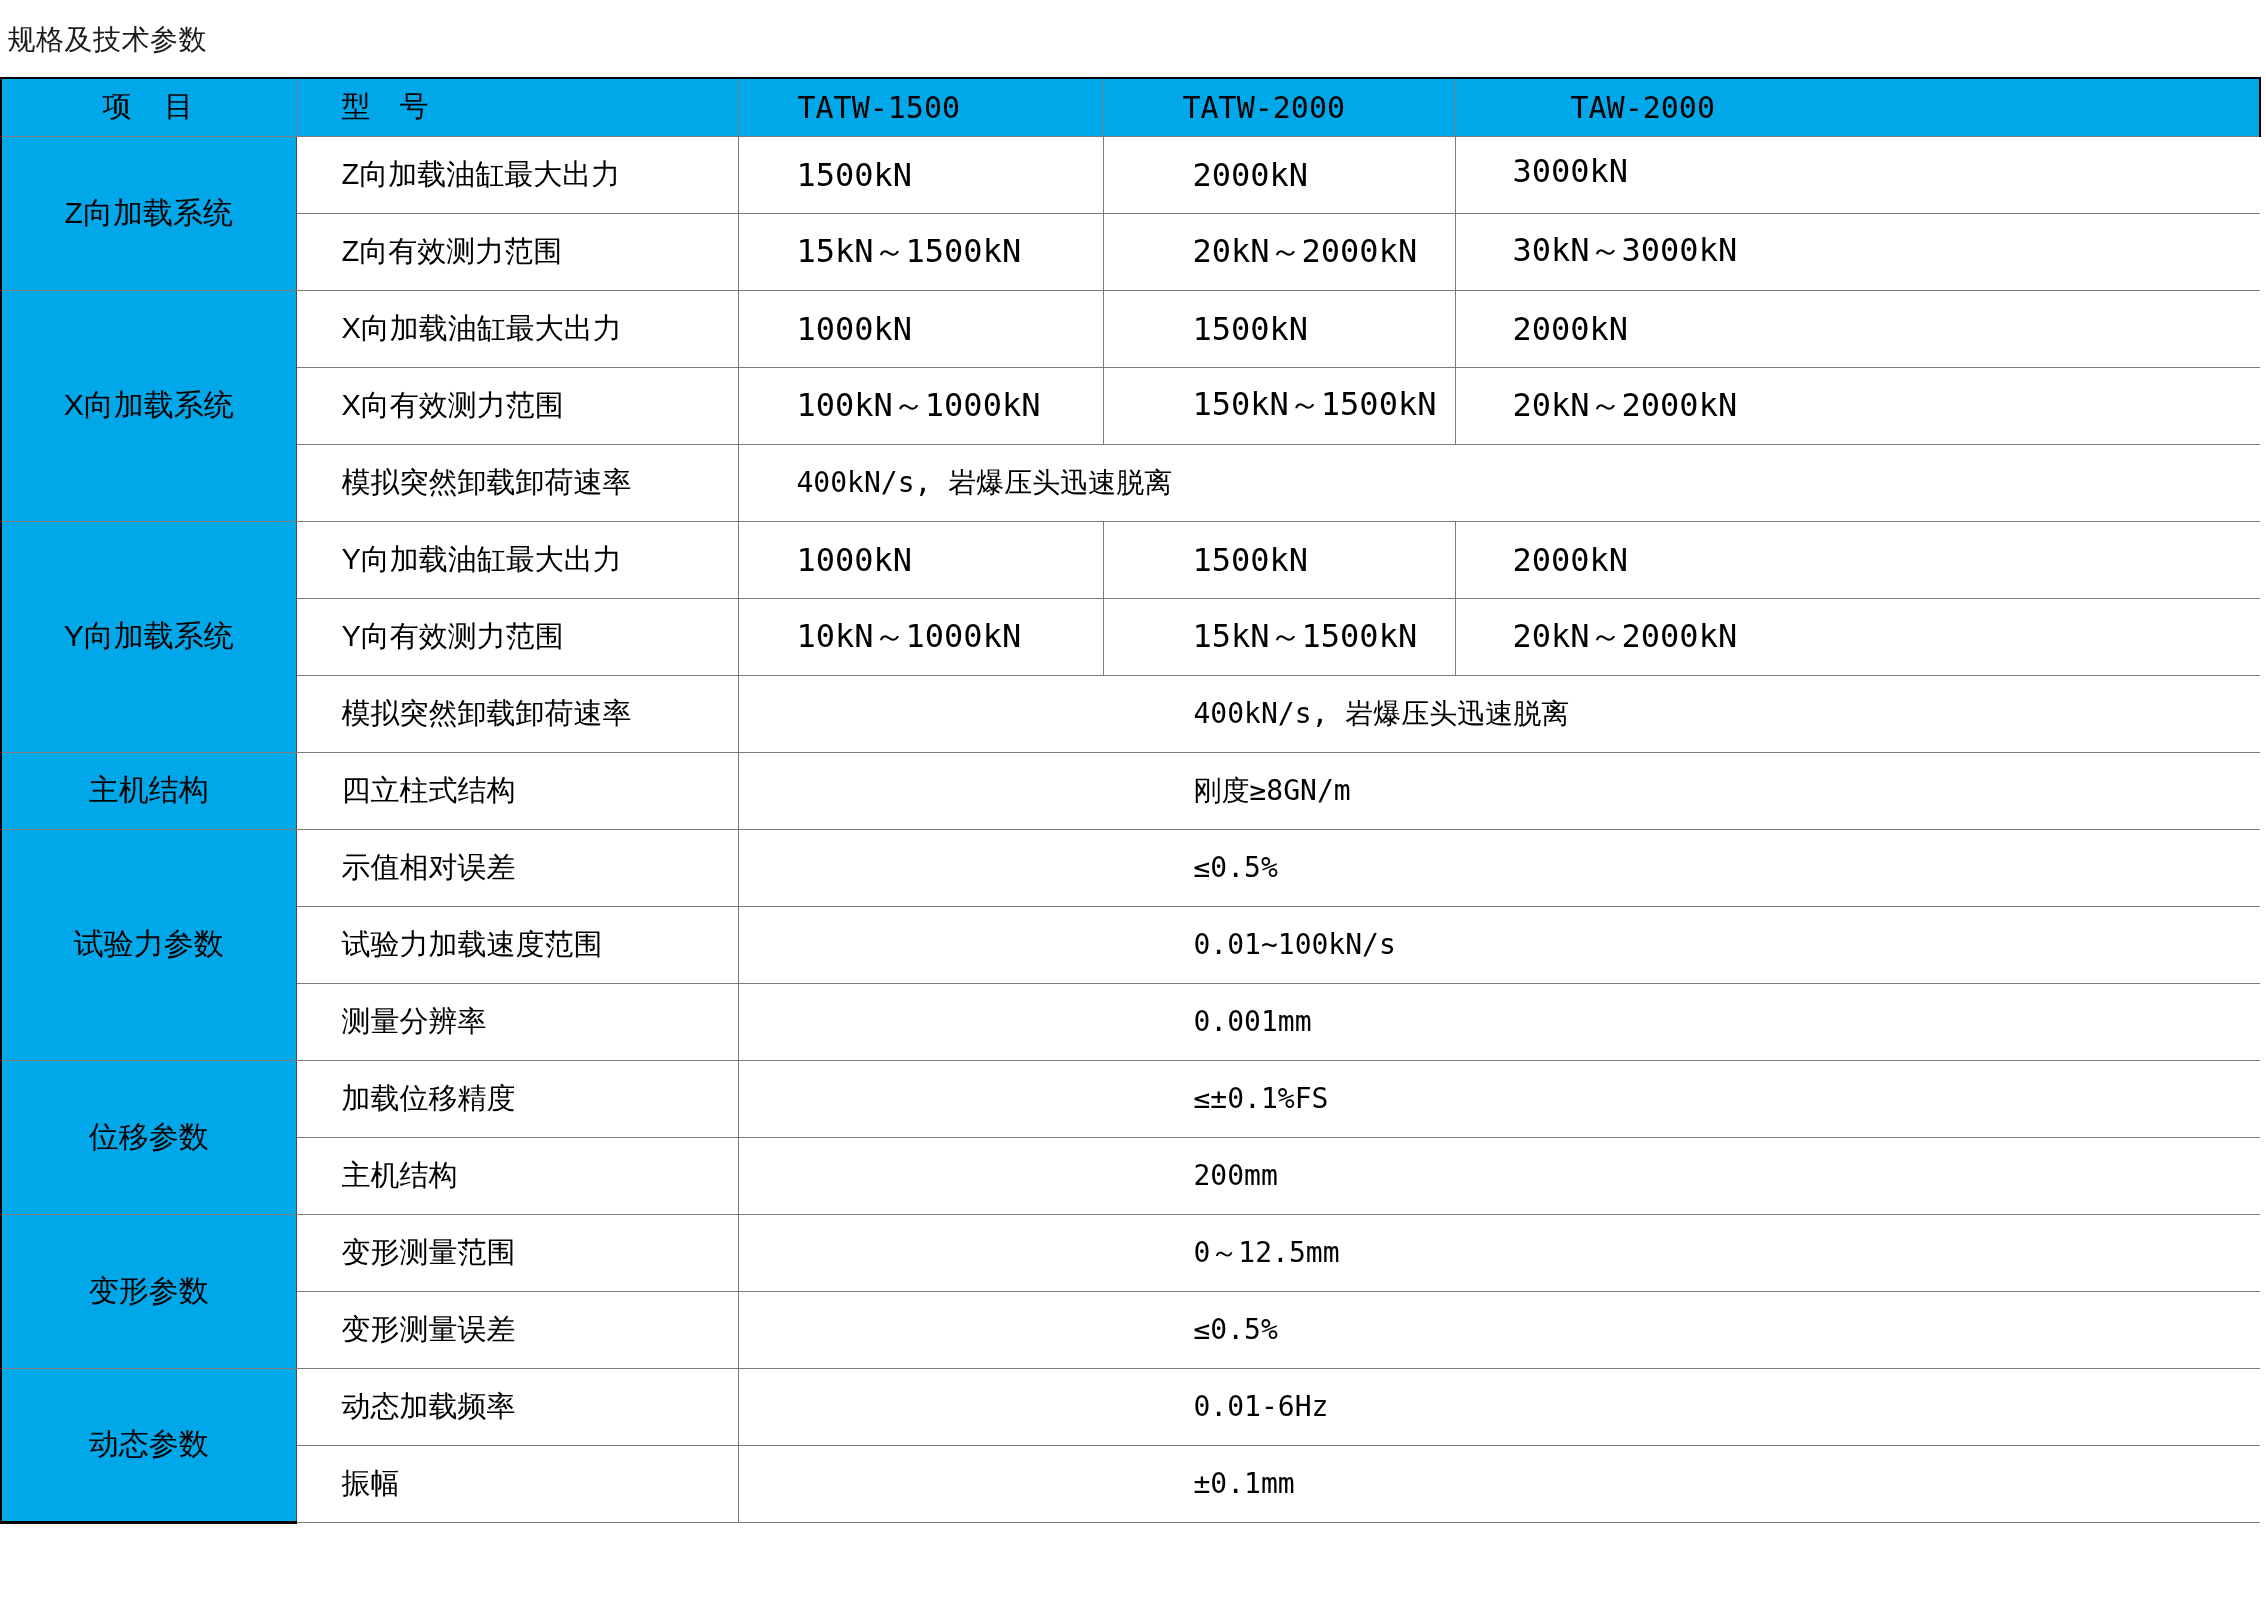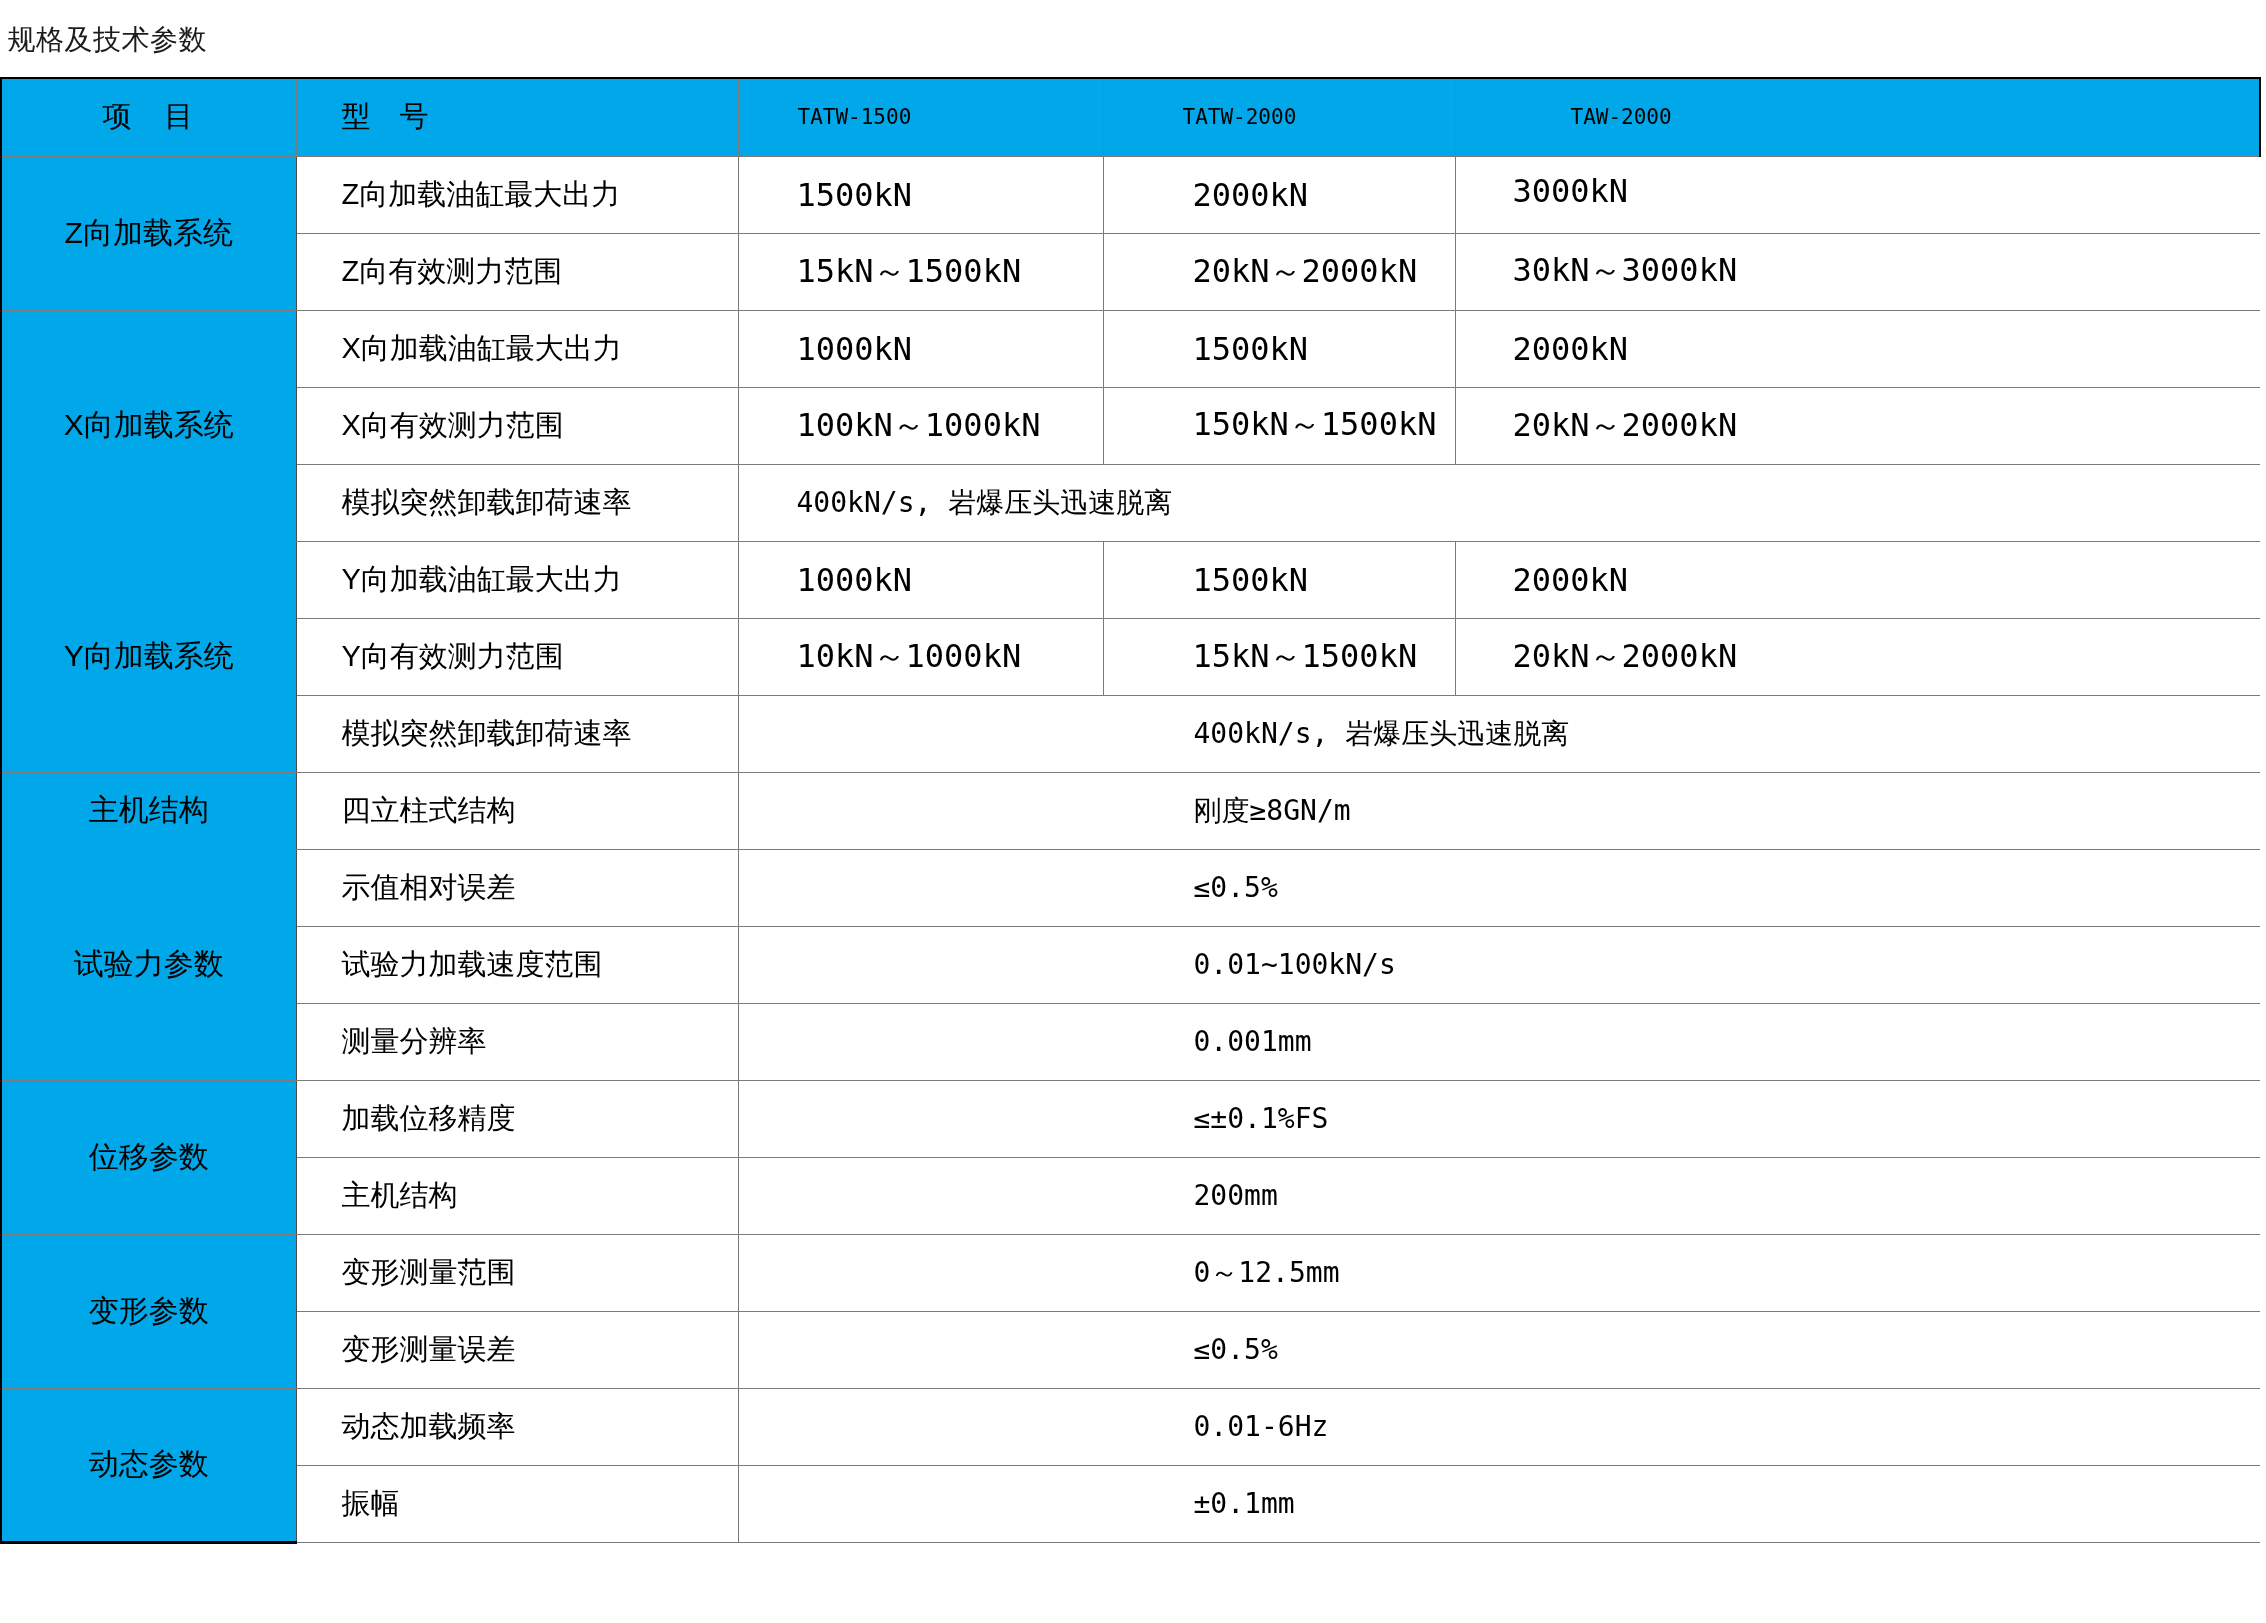--- a/index.html
+++ b/index.html
@@ -29,31 +29,31 @@
     border-left:2.8px solid #000;
   }
   .spec th,.spec td{
     border:1.9px solid #7a7a7a;
     padding:0;
     font-weight:normal;
     vertical-align:middle;
     overflow:hidden;
     white-space:pre;
   }
-  .spec thead tr{height:78px;}
+  .spec thead tr{height:58px;}
   .spec tbody tr{height:77px;}
   
   .spec th{
     background:var(--accent,#00A7E9);
     font-size:29px;
     text-align:left;
   }
   .spec th.hc1{text-align:center;letter-spacing:1.9px;}
   .spec th.hc2{padding-left:45px;}
-  .spec th.hm{font-family:"DejaVu Sans Mono", monospace;font-size:21px;}
+  .spec th.hm{font-family:"DejaVu Sans Mono", monospace;font-size:30px;}
   .spec th.hc3{padding-left:59px;}
   .spec th.hc4{padding-left:79px;}
   .spec th.hc5{padding-left:115px;border-right:2.8px solid #000;}
   
   .spec td.g{
     background:var(--accent,#00A7E9);
     text-align:center;
     font-size:30px;
     border-right:1.9px solid #4a4a4a;
     margin-top:40px;

